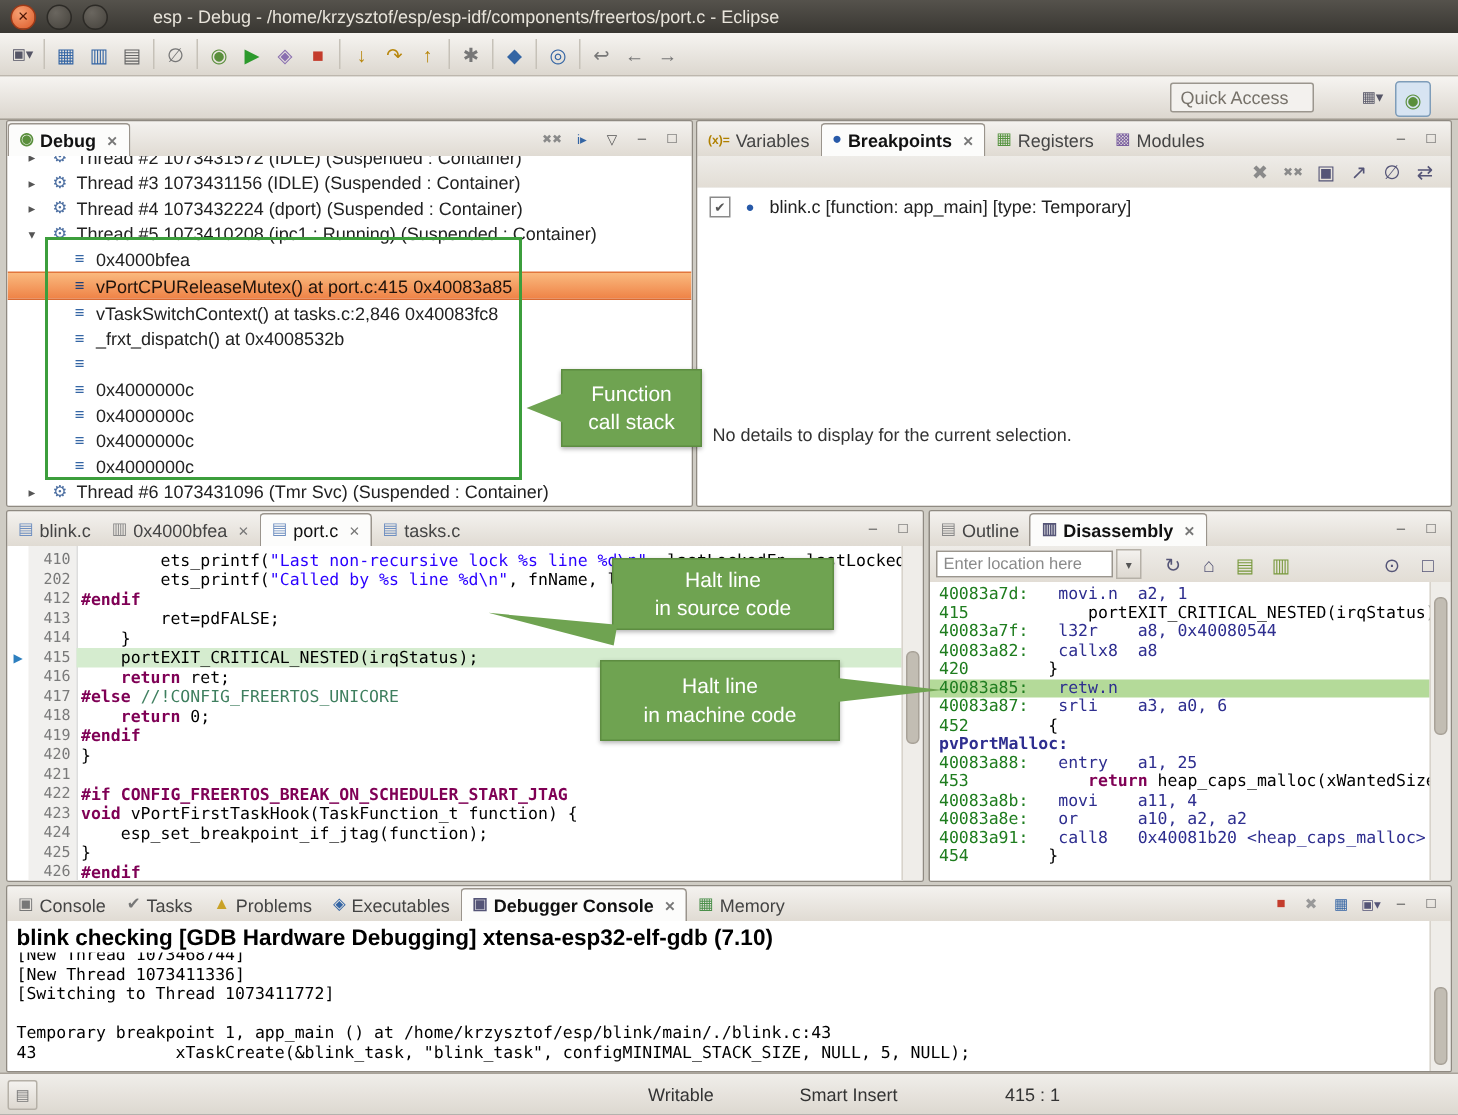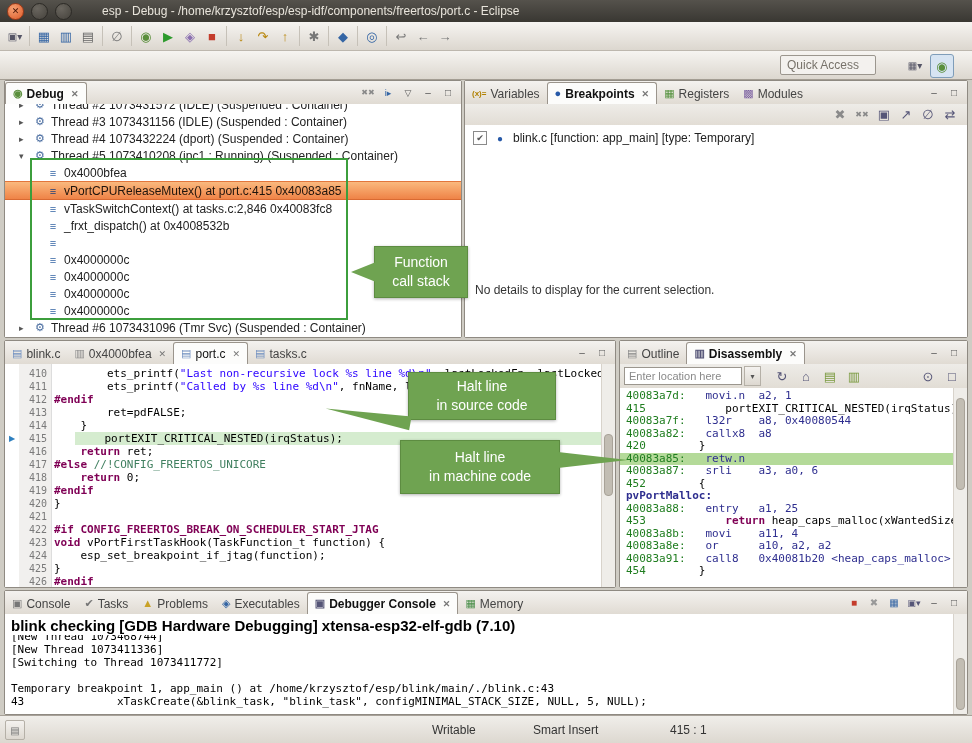--- a/index.html
+++ b/index.html
@@ -58,21 +58,21 @@
   .cbx{width:12px;height:12px;border:1px solid #8a8a8a;background:#fdfdfd;display:inline-flex;
     align-items:center;justify-content:center;font-size:9px;color:#555;flex:none;}
   .bpmsg{position:absolute;left:10px;top:158px;font-size:12px;color:#333;}
   
   .gutterbg{position:absolute;left:14px;top:0;bottom:0;width:32px;background:#f1f0ee;border-right:1px solid #ddd;}
   .erow{display:flex;height:13px;position:relative;}
   .emargin{width:14px;flex:none;font-size:8px;line-height:13px;color:#2d7fbf;text-align:center;}
   .egut{width:28px;flex:none;text-align:right;padding-right:4px;color:#7a7a7a;font-size:10px;
     line-height:13px;font-family:"DejaVu Sans Mono",monospace;position:relative;}
   .ecode{flex:1;white-space:pre;font-family:"DejaVu Sans Mono",monospace;font-size:11px;line-height:13px;padding-left:3px;}
-  .erow.cur .ecode{background:#d5eccf;margin-left:24px;}
+  .erow.cur .ecode{background:#d5eccf;}
   .c-p{color:#000;} .c-s{color:#2a00ff;} .c-k{color:#7f0055;font-weight:bold;}
   .c-c{color:#3f7f5f;} .c-d{color:#7f0055;font-weight:bold;}
   
   .distools{position:absolute;left:0;right:0;top:23px;height:24px;display:flex;align-items:center;
     gap:2px;padding:0 4px;background:linear-gradient(#eeece8,#e2ddd5);border-bottom:1px solid #c6c1b8;}
   .locbox{width:112px;height:16px;border:1px solid #9b968e;background:#fff;color:#8a8a8a;
     font-size:11px;display:flex;align-items:center;padding-left:4px;overflow:hidden;white-space:nowrap;}
   .ddbtn{width:15px;height:18px;border:1px solid #b5b0a7;background:linear-gradient(#f4f2ef,#ddd8d0);
     display:inline-flex;align-items:center;justify-content:center;font-size:8px;color:#555;}
   .drow{white-space:pre;font-family:"DejaVu Sans Mono",monospace;font-size:11px;line-height:12.5px;padding-left:6px;}
@@ -307,21 +307,21 @@
     <div class="white" style="top:23px;right:13px;">
       <div class="gutterbg"></div>
       <div id="editor-lines" style="position:relative;padding-top:3px;">
           <div class="erow">
             <span class="emargin"></span>
             <span class="egut">410</span>
             <span class="ecode"><span class="c-p">        ets_printf(</span><span class="c-s">"Last non-recursive lock %s line %d\n"</span><span class="c-p">, lastLockedFn, lastLockedLin</span></span>
           </div>
           <div class="erow">
             <span class="emargin"></span>
-            <span class="egut">411</span>
+            <span class="egut">202</span>
             <span class="ecode"><span class="c-p">        ets_printf(</span><span class="c-s">"Called by %s line %d\n"</span><span class="c-p">, fnName, line);</span></span>
           </div>
           <div class="erow">
             <span class="emargin"></span>
             <span class="egut">412</span>
             <span class="ecode"><span class="c-d">#endif</span></span>
           </div>
           <div class="erow">
             <span class="emargin"></span>
             <span class="egut">413</span>

